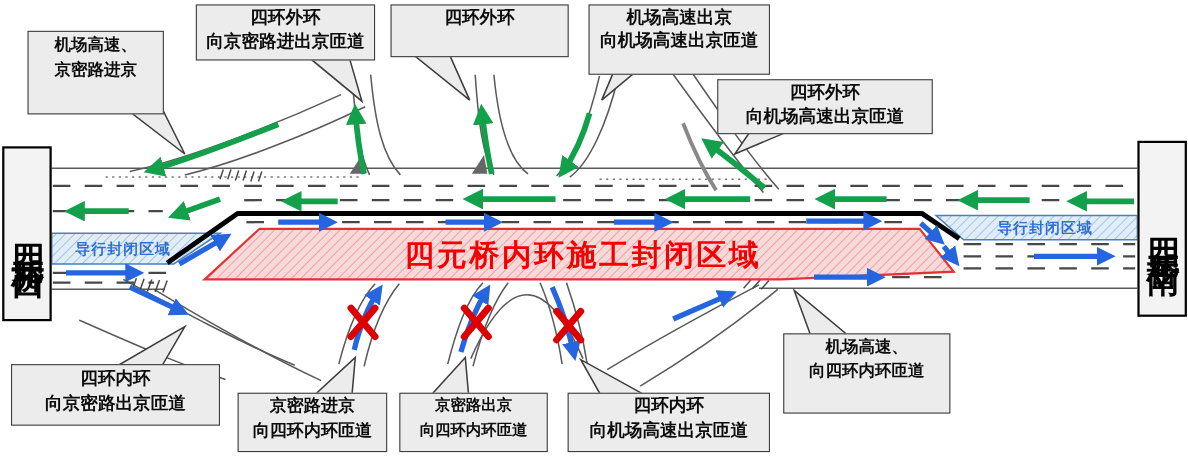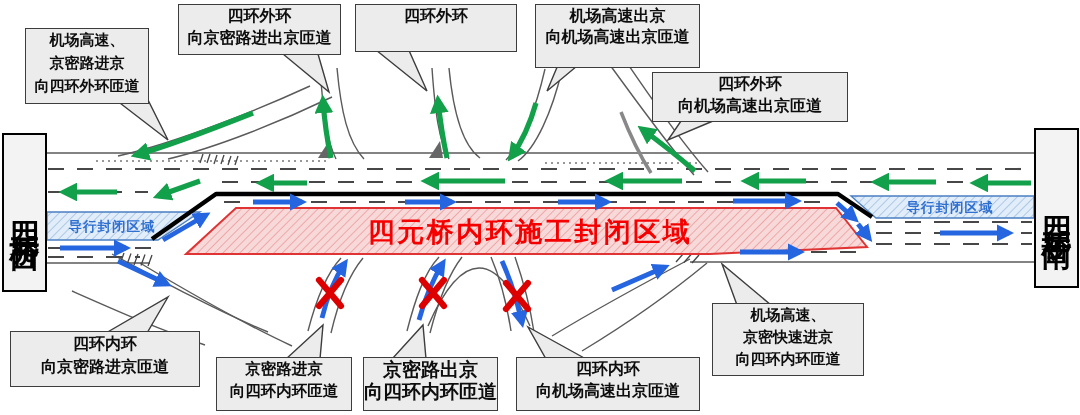--- a/index.html
+++ b/index.html
@@ -189,56 +189,54 @@
     <polygon points="286,359 320,359 323,325"></polygon>
     <polygon points="392,359 426,359 423,325"></polygon>
     <polygon points="546,359 586,359 528,327"></polygon>
     <polygon points="737,305 771,305 722,264"></polygon>
   </g>
 </svg>
 
 <div class="callout" style="left:25px;top:28px;width:124px;height:76px;font-size:15px;line-height:23px;">
   <div class="ln">机场高速、</div>
   <div class="ln">京密路进京</div>
-  <div class="ln">向四环外环匝道</div>
 </div>
 <div class="callout" style="left:178px;top:4px;width:163px;height:51px;font-size:16px;line-height:22px;">
   <div class="ln">四环外环</div>
   <div class="ln">向京密路进出京匝道</div>
 </div>
 <div class="callout" style="left:355px;top:4px;width:162px;height:48px;font-size:16px;line-height:21px;">
   <div class="ln">四环外环</div>
 </div>
 <div class="callout" style="left:535px;top:4px;width:165px;height:64px;font-size:16px;line-height:21px;">
   <div class="ln">机场高速出京</div>
   <div class="ln">向机场高速出京匝道</div>
 </div>
 <div class="callout" style="left:652px;top:72px;width:196px;height:50px;font-size:16px;line-height:22px;">
   <div class="ln">四环外环</div>
   <div class="ln">向机场高速出京匝道</div>
 </div>
 <div class="callout" style="left:10px;top:331px;width:190px;height:56px;font-size:16px;line-height:23px;">
   <div class="ln">四环内环</div>
-  <div class="ln">向京密路进京匝道</div>
+  <div class="ln">向京密路出京匝道</div>
 </div>
 <div class="callout" style="left:216px;top:357px;width:136px;height:54px;font-size:15.5px;line-height:22px;">
   <div class="ln">京密路进京</div>
   <div class="ln">向四环内环匝道</div>
 </div>
-<div class="callout" style="left:363px;top:357px;width:135px;height:54px;font-size:19px;line-height:22px;">
+<div class="callout" style="left:363px;top:357px;width:135px;height:54px;font-size:14px;line-height:22px;">
   <div class="ln">京密路出京</div>
   <div class="ln">向四环内环匝道</div>
 </div>
 <div class="callout" style="left:516px;top:357px;width:184px;height:54px;font-size:16px;line-height:22px;">
   <div class="ln">四环内环</div>
   <div class="ln">向机场高速出京匝道</div>
 </div>
 <div class="callout" style="left:712px;top:303px;width:152px;height:73px;font-size:15px;line-height:22px;">
   <div class="ln">机场高速、</div>
-  <div class="ln">京密快速进京</div>
   <div class="ln">向四环内环匝道</div>
 </div>
 
 <div class="sidebox" style="left:2px;top:133px;width:45px;height:159px;">
   <div class="vtxt">四元桥西</div>
 </div>
 <div class="sidebox" style="left:1034px;top:128px;width:45px;height:160px;">
   <div class="vtxt">四元桥南</div>
 </div>
 

